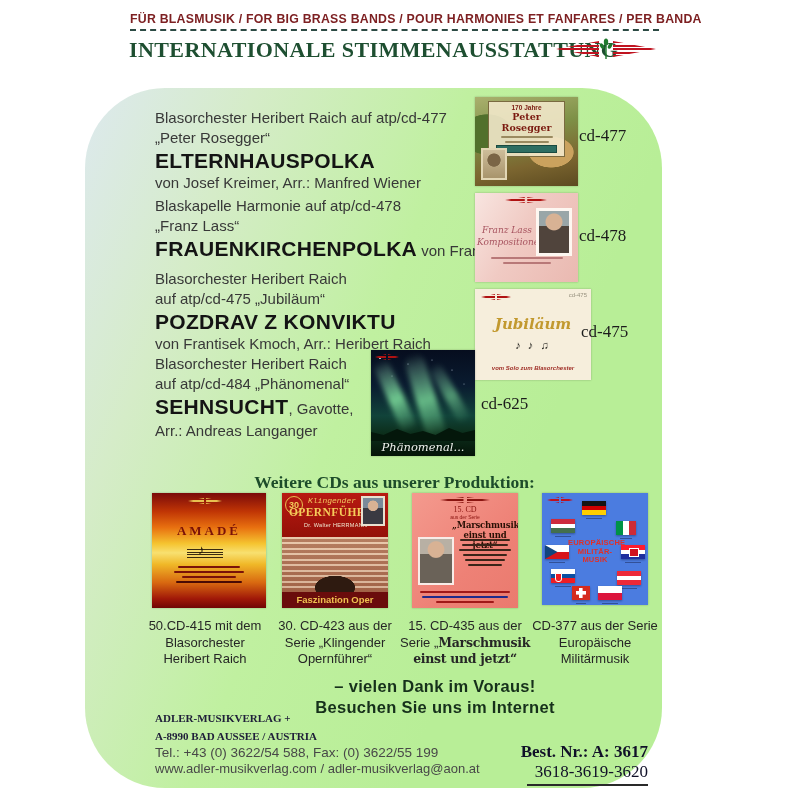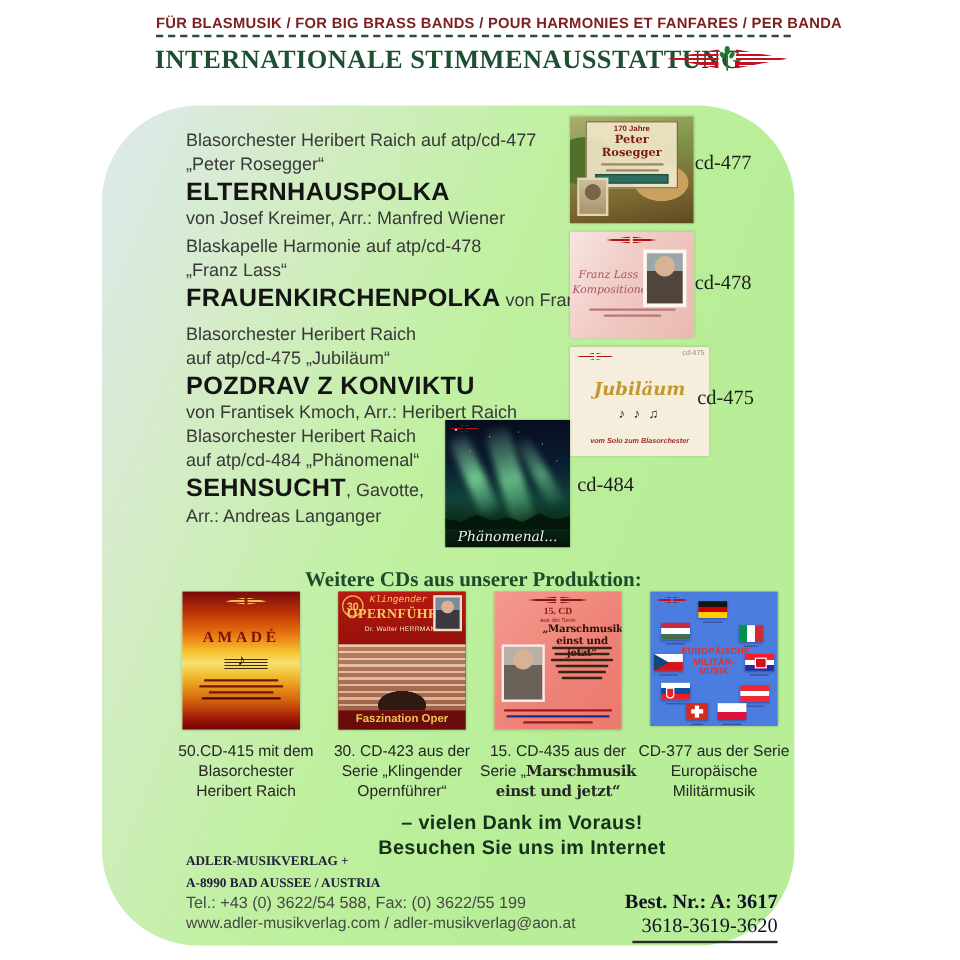--- a/index.html
+++ b/index.html
@@ -95,21 +95,21 @@
     clip-path:polygon(0 100%,0 55%,12% 70%,25% 40%,38% 65%,50% 50%,62% 70%,75% 35%,88% 60%,100% 45%,100% 100%);}
   .stars{position:absolute;top:7px;left:8px;width:2px;height:2px;border-radius:50%;background:#dfeaf5;
     box-shadow:28px 6px 0 -.5px #cdd9ea,52px 2px 0 -.5px #b8c6da,72px 12px 0 -.5px #cdd9ea,12px 18px 0 -.5px #9aaabf,84px 26px 0 -.5px #aabccd;}
   .phn-script{position:absolute;left:0;right:0;bottom:2px;text-align:center;
     font-family:"DejaVu Serif", serif;font-style:italic;font-size:11.5px;color:#eef4ee;text-shadow:0 0 2px #000;}
 
   
   .weitere{position:absolute;left:0;right:0;top:384px;text-align:center;padding-left:42px;
     font-family:"Liberation Serif", serif;font-weight:bold;font-size:17.5px;color:#1d4c2a;}
 
-  .cover-amade{left:67px;top:405px;width:98px;height:115px;
+  .cover-amade{left:67px;top:405px;width:114px;height:115px;
     background:linear-gradient(to bottom,#7a0a0a 0%,#c03505 16%,#e87010 30%,#f5c430 44%,#f8e070 52%,#f0b828 62%,#d86810 78%,#a01808 92%,#700505 100%);}
   .amade-title{position:absolute;left:0;right:0;top:30px;text-align:center;
     font-family:"Liberation Serif", serif;font-weight:bold;font-size:13px;letter-spacing:3px;color:#7a1208;}
   .amade-staff{position:absolute;left:35px;top:56px;width:36px;height:10px;
     background:repeating-linear-gradient(to bottom,#3a2a10 0 1px, transparent 1px 2.6px);}
   .amade-note{position:absolute;left:46px;top:49px;font-size:13px;color:#231505;}
 
   .cover-opern{left:197px;top:405px;width:106px;height:115px;background:#941008;}
   .op-top{position:absolute;left:0;right:0;top:0;height:44px;background:linear-gradient(#b81a12,#941008);}
   .op-badge{position:absolute;left:3px;top:3px;width:16px;height:16px;border:1px solid #e8c050;border-radius:50%;
@@ -126,21 +126,21 @@
     background:
       radial-gradient(ellipse 34px 20px at 50% 92%, #2e1a10 0 58%, transparent 60%),
       repeating-linear-gradient(to bottom, rgba(250,230,210,.5) 0 2px, rgba(140,70,50,.45) 2px 5.5px),
       linear-gradient(#d8ac88,#b27a58);}
   .op-bottom{position:absolute;left:0;right:0;bottom:0;height:16px;background:#6a0c0c;
     text-align:center;font-weight:bold;font-size:9.5px;line-height:16px;color:#f0c050;}
 
   .cover-marsch{left:327px;top:405px;width:106px;height:115px;
     background:linear-gradient(135deg,#f49a8e 0%,#ee8176 60%,#ea7a6e 100%);}
   .ma-l1{position:absolute;left:0;right:0;top:12px;text-align:center;
-    font-family:"Liberation Serif", serif;font-weight:bold;font-size:8px;color:#8a1410;}
+    font-family:"Liberation Serif", serif;font-weight:normal;font-size:8px;color:#8a1410;}
   .ma-l2{position:absolute;left:0;right:0;top:21px;text-align:center;font-size:5px;color:#8a1410;}
   .ma-title{position:absolute;left:0;right:0;top:27px;text-align:center;
     font-family:"DejaVu Serif", serif;font-weight:bold;font-size:8.5px;color:#2a1005;letter-spacing:-.2px;padding-left:40px;}
   .ma-photo{position:absolute;left:6px;top:44px;width:32px;height:44px;border:2px solid #f8ece8;
     background:radial-gradient(circle at 50% 24%, #d8b294 0 21%, transparent 24%),
                linear-gradient(to bottom,#b8b0a4 0 34%,#6a6258 34%);}
   .ma-right{position:absolute;right:5px;top:46px;width:56px;}
   .ma-bottom{position:absolute;left:0;right:0;bottom:5px;}
 
   .cover-mil{left:457px;top:405px;width:106px;height:112px;background:#4b7ce0;}
@@ -276,21 +276,21 @@
       <i class="aur aur1"></i>
       <i class="aur aur2"></i>
       <i class="aur aur3"></i>
       <div class="mwings" style="left:4px;top:4px;width:24px">
           <i class="mwl"></i>
           <i class="mwr"></i>
         </div>
       <div class="mountains"></div>
       <div class="phn-script">Phänomenal...</div>
     </div>
-    <div class="cd-label" style="left:396px;top:306px">cd-484</div>
+    <div class="cd-label" style="left:396px;top:306px">cd-625</div>
 
     <div class="weitere">Weitere CDs aus unserer Produktion:</div>
 
     <div class="cover cover-amade">
       <div class="mwings" style="left:36px;top:5px;width:34px;color:#e8c050">
           <i class="mwl"></i>
           <i class="mwr"></i>
         </div>
       <div class="amade-title">AMADÉ</div>
       <div class="amade-staff"></div>

